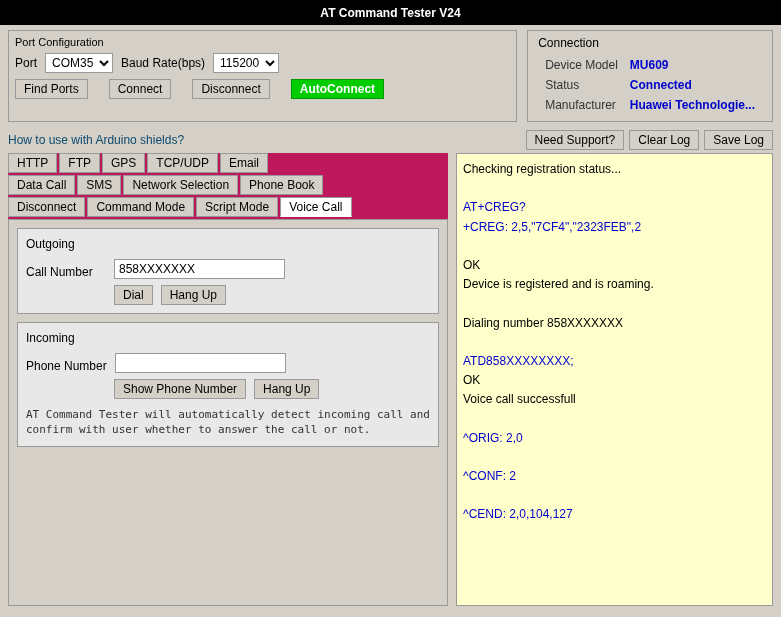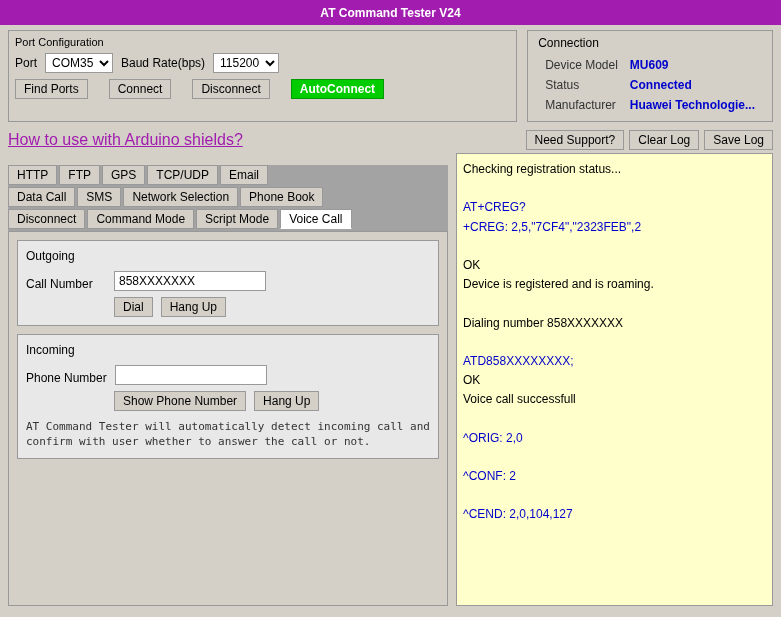--- a/index.html
+++ b/index.html
@@ -1,19 +1,19 @@
 <!DOCTYPE html>
 <html><head>
   <meta charset="utf-8">
   <style>
     * { box-sizing: border-box; margin: 0; padding: 0; font-family: Arial, sans-serif; font-size: 12px; }
     body { background: #d4d0c8; width: 781px; height: 617px; overflow: hidden; }
     
     #title-bar {
-      background: #a21caf;
+      background: #000000;
       color: white;
       text-align: center;
       padding: 5px;
       font-size: 13px;
       font-weight: bold;
     }
 
     #main-area {
       display: flex;
       flex-direction: column;
@@ -90,24 +90,23 @@
     .conn-value-connected { color: #0000cc; font-weight: bold; }
 
     #info-bar {
       display: flex;
       align-items: center;
       padding: 3px 8px;
       gap: 10px;
     }
 
     #arduino-link {
-      color: #a21caf;
-      text-decoration: underline;
+      color: #0c4a6e;
       cursor: pointer;
-      font-size: 16px;
+      font-size: 12px;
     }
 
     #info-right {
       display: flex;
       margin-left: auto;
       gap: 5px;
       align-items: center;
     }
 
     #content-area {
@@ -117,22 +116,21 @@
       gap: 8px;
     }
 
     #left-panel {
       flex: 0 0 440px;
       display: flex;
       flex-direction: column;
     }
 
     #tabs-area {
-      background: #a3a3a3;
-      margin-top: 12px;
+      background: #be185d;
     }
 
     .tab-row {
       display: flex;
       gap: 2px;
       margin-bottom: 2px;
     }
 
     .tab {
       border: 1px solid #999;
@@ -181,21 +179,21 @@
     .form-label {
       min-width: 80px;
       font-size: 12px;
     }
 
     input[type="text"] {
       border: 1px solid #999;
       background: white;
       padding: 2px 4px;
       font-size: 12px;
-      width: 152px;
+      width: 171px;
     }
 
     .btn-row {
       display: flex;
       gap: 8px;
       margin-left: 88px;
     }
 
     #info-text {
       font-family: monospace;

